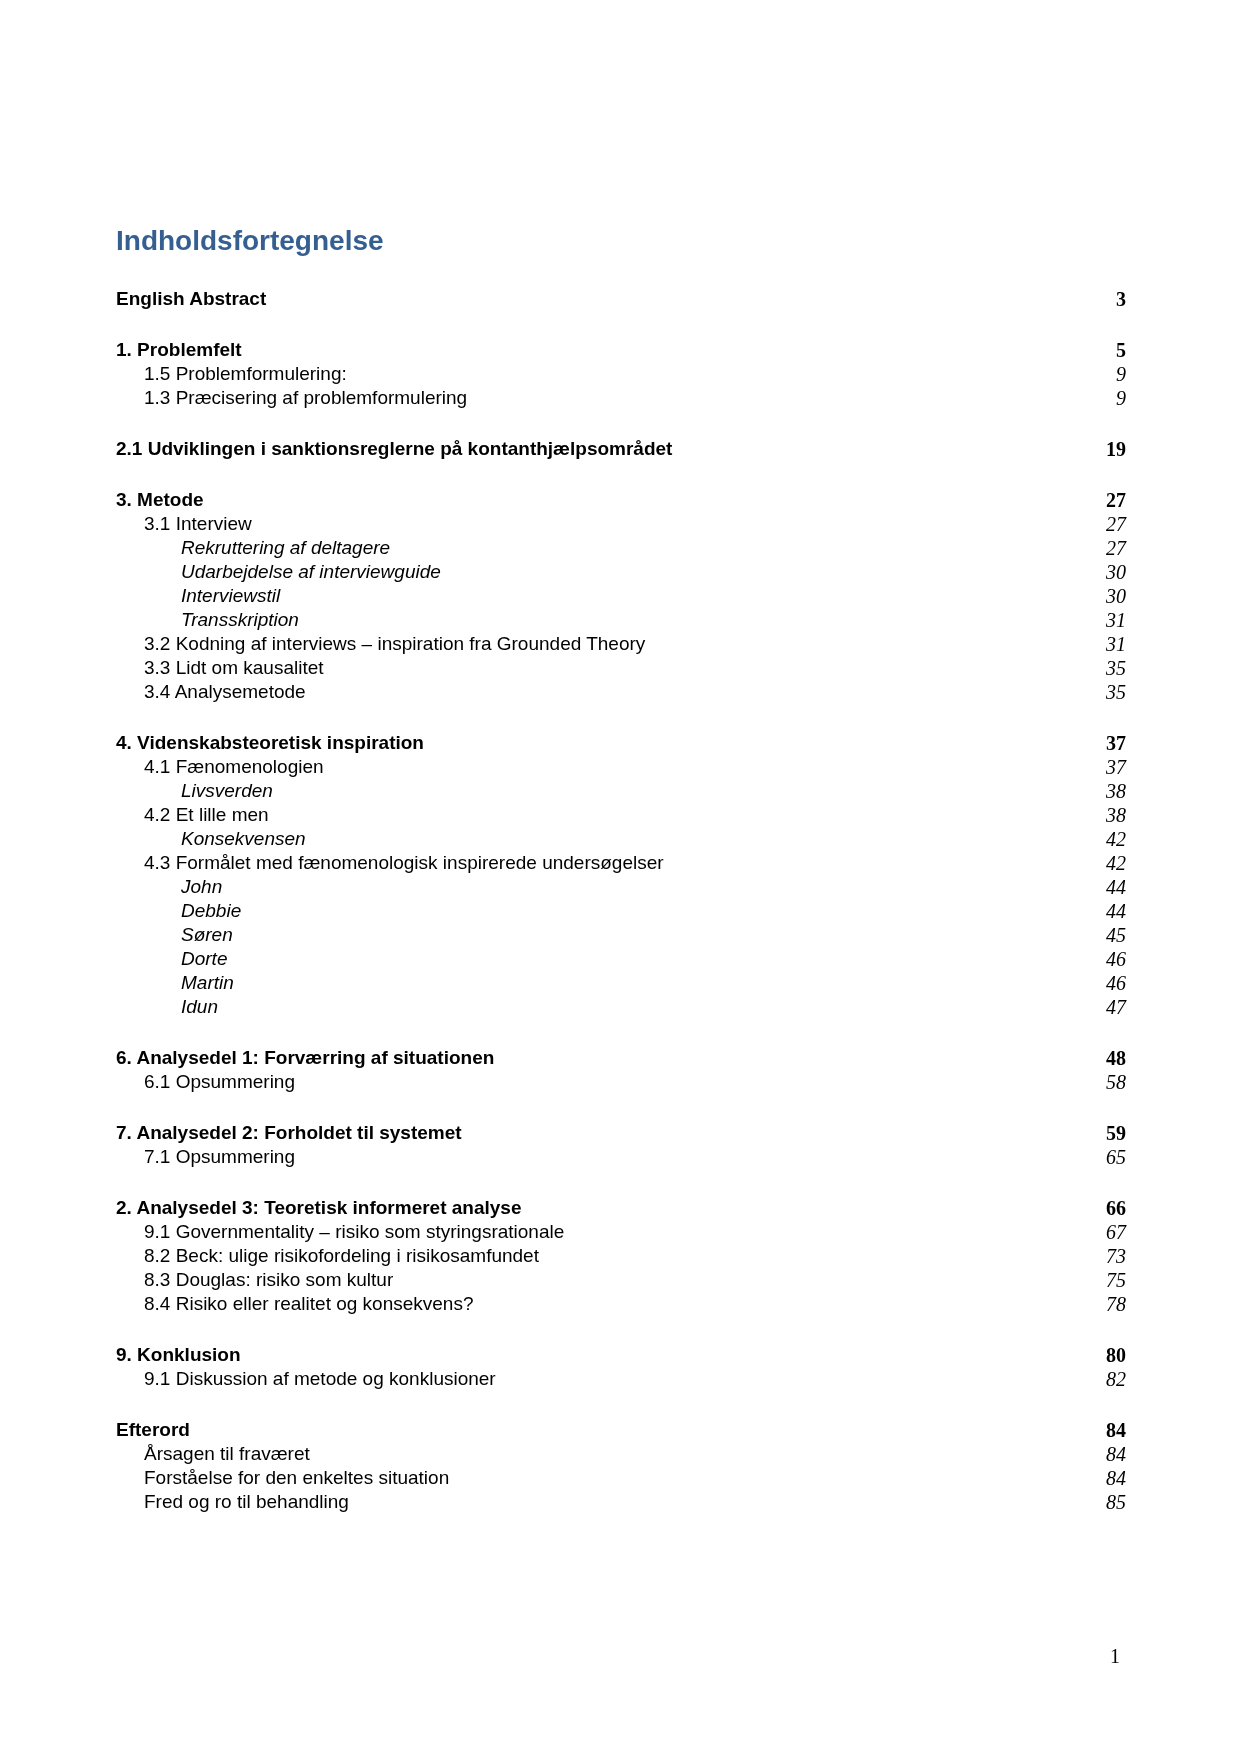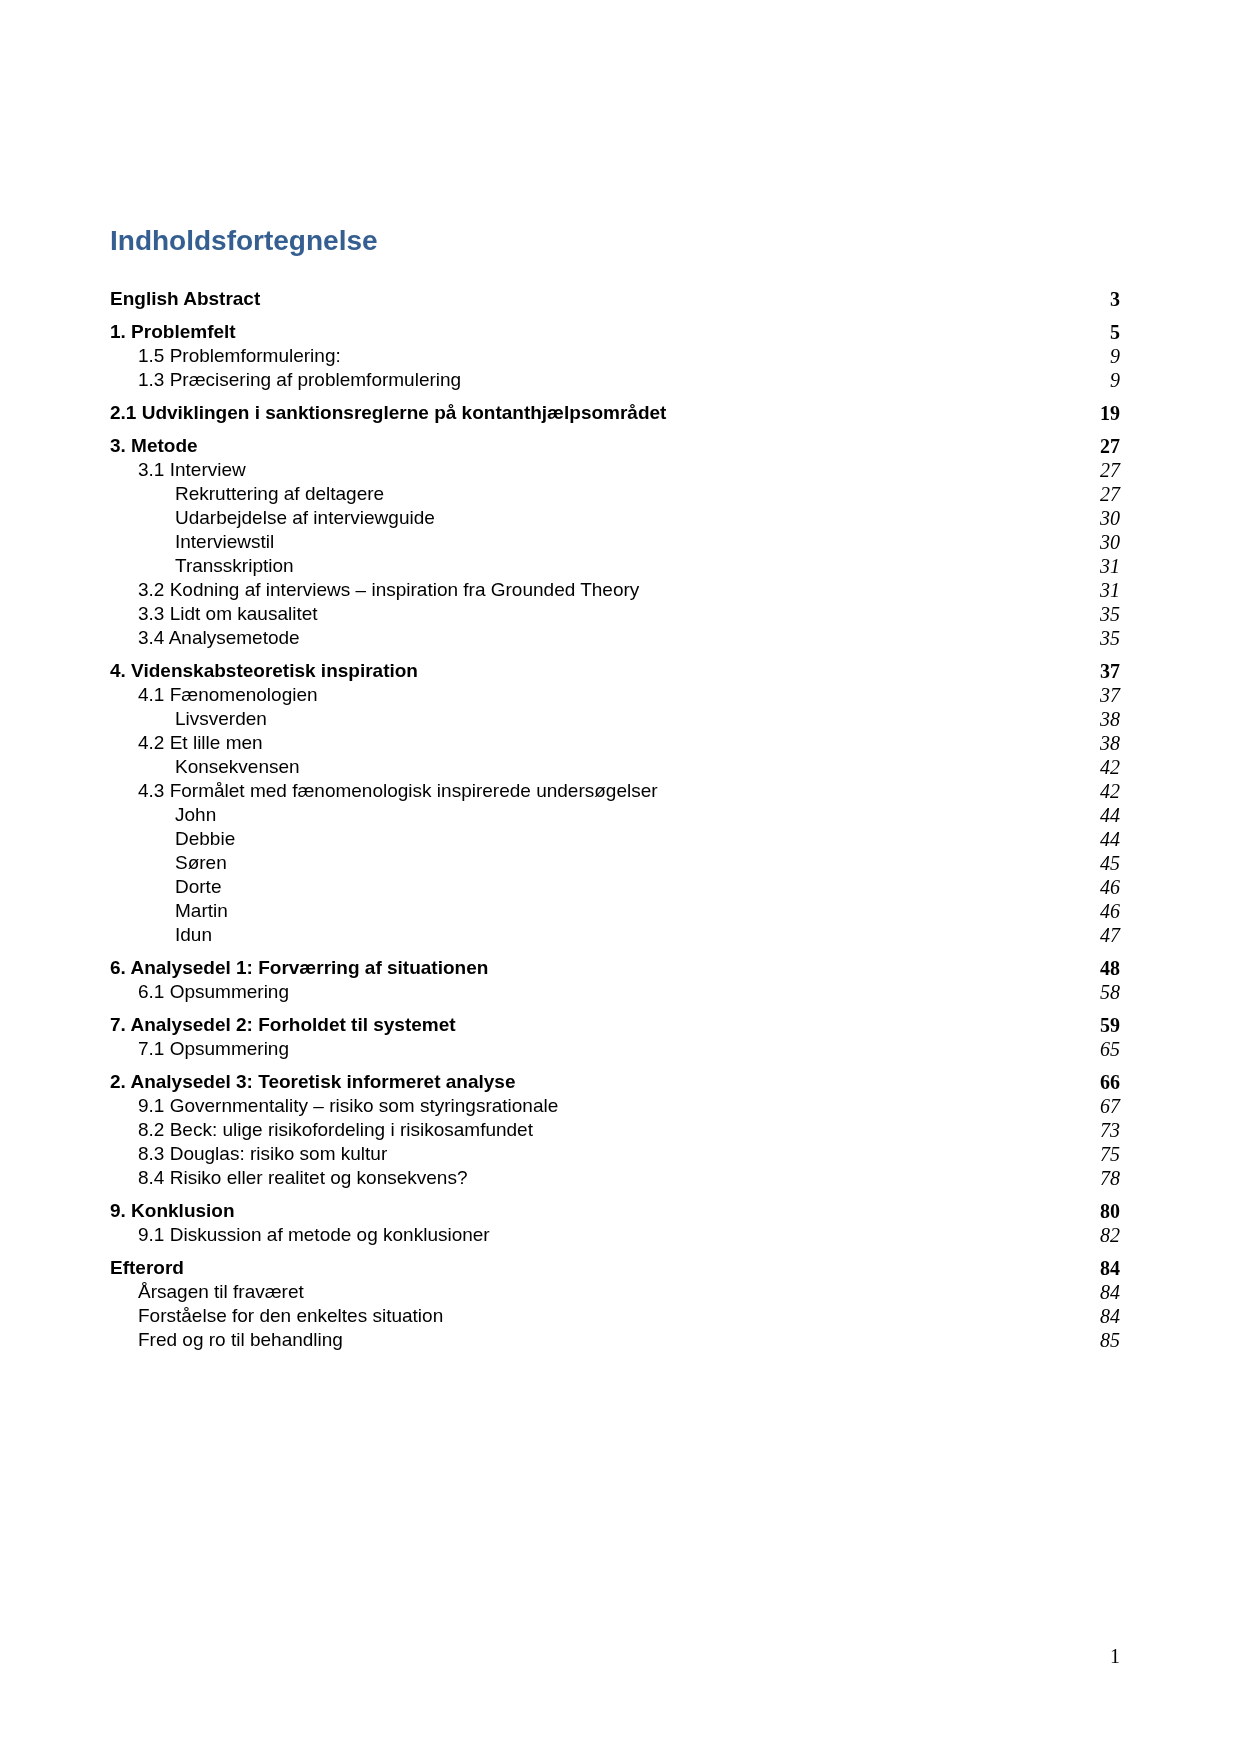--- a/index.html
+++ b/index.html
@@ -7,50 +7,50 @@
     position: relative;
     width: 1241px;
     height: 1754px;
     background: #ffffff;
     overflow: hidden;
     font-family: "Liberation Sans", sans-serif;
     color: #000000;
   }
   .content {
     position: absolute;
-    left: 110px;
+    left: 116px;
     top: 0;
     width: 1010px;
     padding-top: 224px;
   }
   h1.doc-title {
     margin: 0;
     font-size: 28px;
     line-height: 34px;
     font-weight: bold;
     font-family: "Liberation Sans", sans-serif;
   }
   .toc {
     margin-top: 29px;
   }
   .toc-row {
     display: flex;
     align-items: flex-start;
     font-size: 19px;
     line-height: 24px;
   }
-  .toc-row.group-start { margin-top: 9px; }
+  .toc-row.group-start { margin-top: 27px; }
   .toc-row:first-child { margin-top: 0; }
   .toc-label {
     flex: 1 1 auto;
     white-space: nowrap;
     overflow: hidden;
   }
   .toc-row.level-1 .toc-label { padding-left: 28px; }
-  .toc-row.level-2 .toc-label { padding-left: 65px; }
+  .toc-row.level-2 .toc-label { padding-left: 65px; font-style: italic; }
   .toc-row.bold .toc-label { font-weight: bold; }
   .toc-page {
     flex: 0 0 auto;
     font-family: "Liberation Serif", serif;
     font-size: 20px;
     font-style: italic;
     text-align: right;
     min-width: 40px;
   }
   .toc-row.bold .toc-page {

